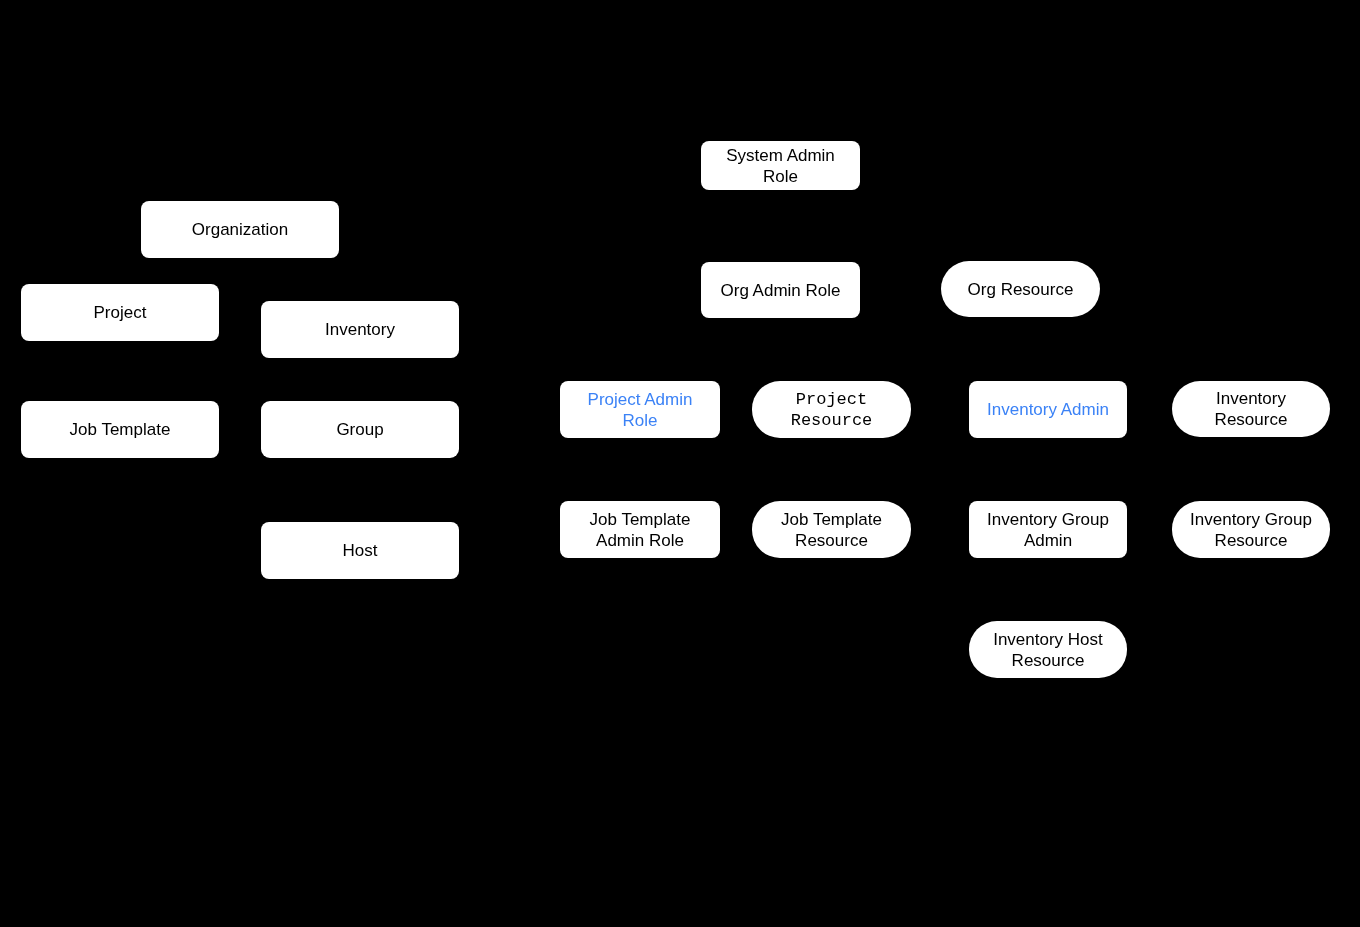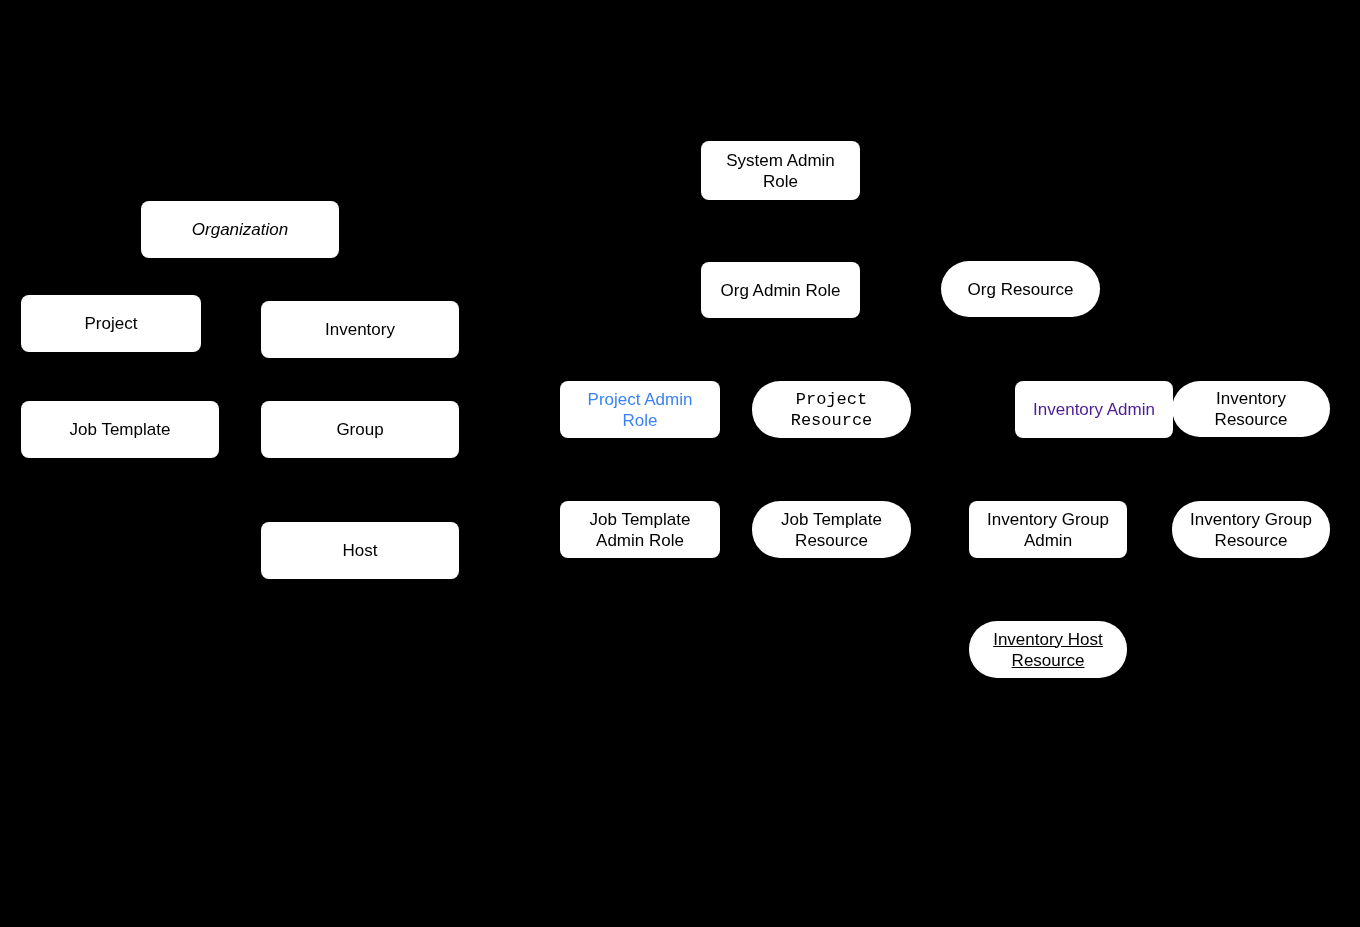--- a/index.html
+++ b/index.html
@@ -36,56 +36,56 @@
   .node-label {
     white-space: pre-line;
     display: block;
     padding: 2px 4px;
   }
 </style>
 </head>
 <body>
 
 <div id="diagram-canvas" style="background: rgb(0, 0, 0);">
-    <div class="node rect" style="left: 141px; top: 201px; width: 198px; height: 57px; background: rgb(255, 255, 255); color: rgb(0, 0, 0); font-style: italic;">
+    <div class="node rect" style="left: 141px; top: 201px; width: 198px; height: 57px; background: rgb(255, 255, 255); color: rgb(0, 0, 0);">
       <span class="node-label">Organization</span>
     </div>
-    <div class="node rect" style="left: 21px; top: 295px; width: 180px; height: 57px; background: rgb(255, 255, 255); color: rgb(0, 0, 0); text-align: center;">
+    <div class="node rect" style="left: 21px; top: 284px; width: 198px; height: 57px; background: rgb(255, 255, 255); color: rgb(0, 0, 0); text-align: center;">
       <span class="node-label">Project</span>
     </div>
     <div class="node rect" style="left: 261px; top: 301px; width: 198px; height: 57px; background: rgb(255, 255, 255); color: rgb(0, 0, 0);">
       <span class="node-label">Inventory</span>
     </div>
     <div class="node rect" style="left: 21px; top: 401px; width: 198px; height: 57px; background: rgb(255, 255, 255); color: rgb(0, 0, 0);">
       <span class="node-label">Job Template</span>
     </div>
-    <div class="node rect" style="left: 261px; top: 401px; width: 198px; height: 57px; background: rgb(255, 255, 255); color: rgb(0, 0, 0);">
+    <div class="node rect" style="left: 261px; top: 401px; width: 198px; height: 57px; background: rgb(255, 255, 255); color: rgb(0, 0, 0); border-radius: 9px;">
       <span class="node-label">Group</span>
     </div>
     <div class="node rect" style="left: 261px; top: 522px; width: 198px; height: 57px; background: rgb(255, 255, 255); color: rgb(0, 0, 0);">
       <span class="node-label">Host</span>
     </div>
-    <div class="node rect" style="left: 701px; top: 141px; width: 159px; height: 59px; background: rgb(255, 255, 255); color: rgb(0, 0, 0);">
+    <div class="node rect" style="left: 701px; top: 141px; width: 159px; height: 49px; background: rgb(255, 255, 255); color: rgb(0, 0, 0);">
       <span class="node-label">System Admin
 Role</span>
     </div>
     <div class="node rect" style="left: 701px; top: 262px; width: 159px; height: 56px; background: rgb(255, 255, 255); color: rgb(0, 0, 0);">
       <span class="node-label">Org Admin Role</span>
     </div>
     <div class="node stadium" style="left: 941px; top: 261px; width: 159px; height: 56px; background: rgb(255, 255, 255); color: rgb(0, 0, 0);">
       <span class="node-label">Org Resource</span>
     </div>
     <div class="node rect" style="left: 560px; top: 381px; width: 160px; height: 57px; background: rgb(255, 255, 255); color: #3b82f6;">
       <span class="node-label">Project Admin
 Role</span>
     </div>
     <div class="node stadium" style="left: 752px; top: 381px; width: 159px; height: 57px; background: rgb(255, 255, 255); color: rgb(0, 0, 0); font-family: Liberation Mono, monospace;">
       <span class="node-label">Project Resource</span>
     </div>
-    <div class="node rect" style="left: 969px; top: 381px; width: 158px; height: 57px; background: rgb(255, 255, 255); color: #4c1d95; margin-left: 46px;">
+    <div class="node rect" style="left: 969px; top: 381px; width: 158px; height: 57px; background: rgb(255, 255, 255); color: #3b82f6;">
       <span class="node-label">Inventory Admin</span>
     </div>
     <div class="node stadium" style="left: 1172px; top: 381px; width: 158px; height: 56px; background: rgb(255, 255, 255); color: rgb(0, 0, 0);">
       <span class="node-label">Inventory
 Resource</span>
     </div>
     <div class="node rect" style="left: 560px; top: 501px; width: 160px; height: 57px; background: rgb(255, 255, 255); color: rgb(0, 0, 0);">
       <span class="node-label">Job Template
 Admin Role</span>
     </div>
@@ -94,17 +94,17 @@
 Resource</span>
     </div>
     <div class="node rect" style="left: 969px; top: 501px; width: 158px; height: 57px; background: rgb(255, 255, 255); color: rgb(0, 0, 0);">
       <span class="node-label">Inventory Group
 Admin</span>
     </div>
     <div class="node stadium" style="left: 1172px; top: 501px; width: 158px; height: 57px; background: rgb(255, 255, 255); color: rgb(0, 0, 0);">
       <span class="node-label">Inventory Group
 Resource</span>
     </div>
-    <div class="node stadium" style="left: 969px; top: 621px; width: 158px; height: 57px; background: rgb(255, 255, 255); color: rgb(0, 0, 0); text-decoration: underline;">
+    <div class="node stadium" style="left: 969px; top: 621px; width: 158px; height: 57px; background: rgb(255, 255, 255); color: rgb(0, 0, 0);">
       <span class="node-label">Inventory Host
 Resource</span>
     </div>
   </div>
 
 </body></html>

